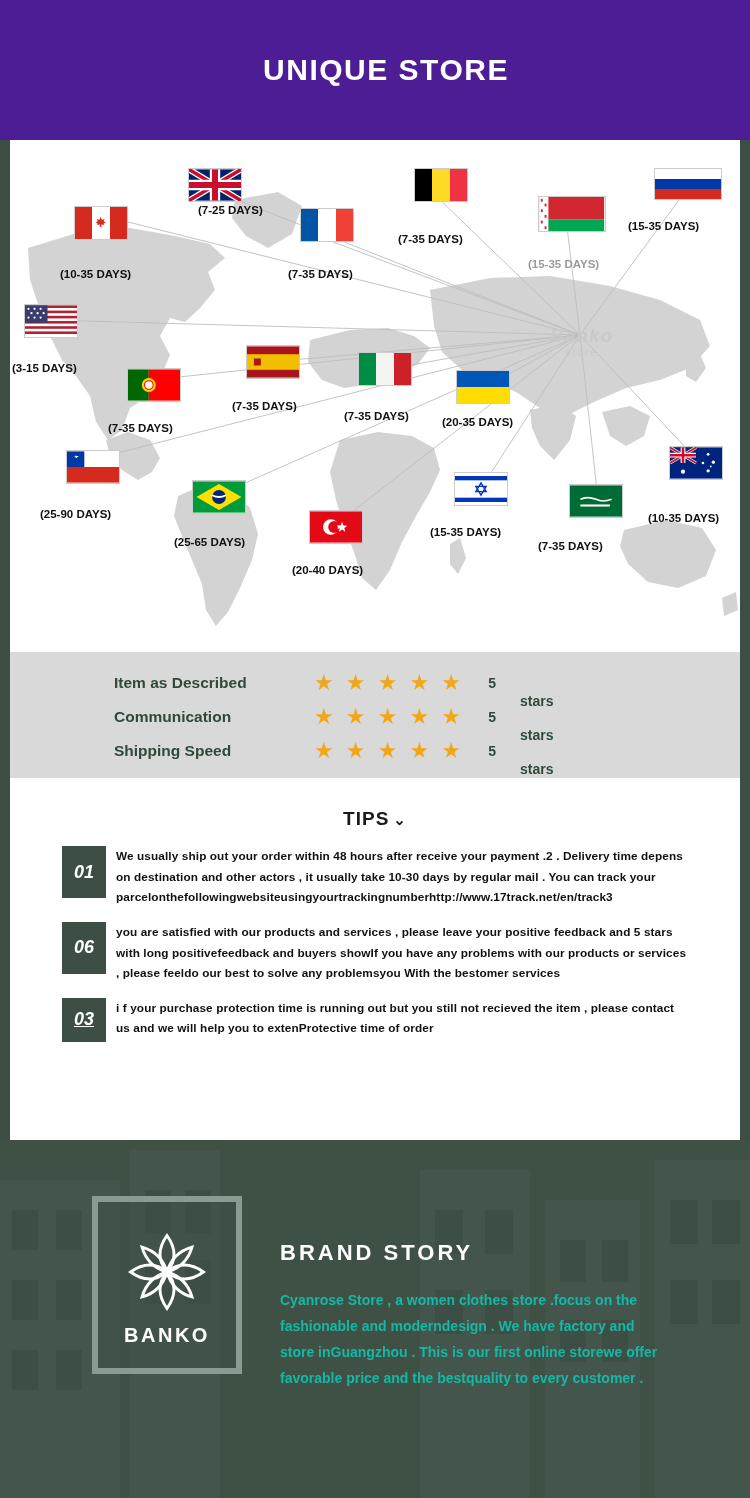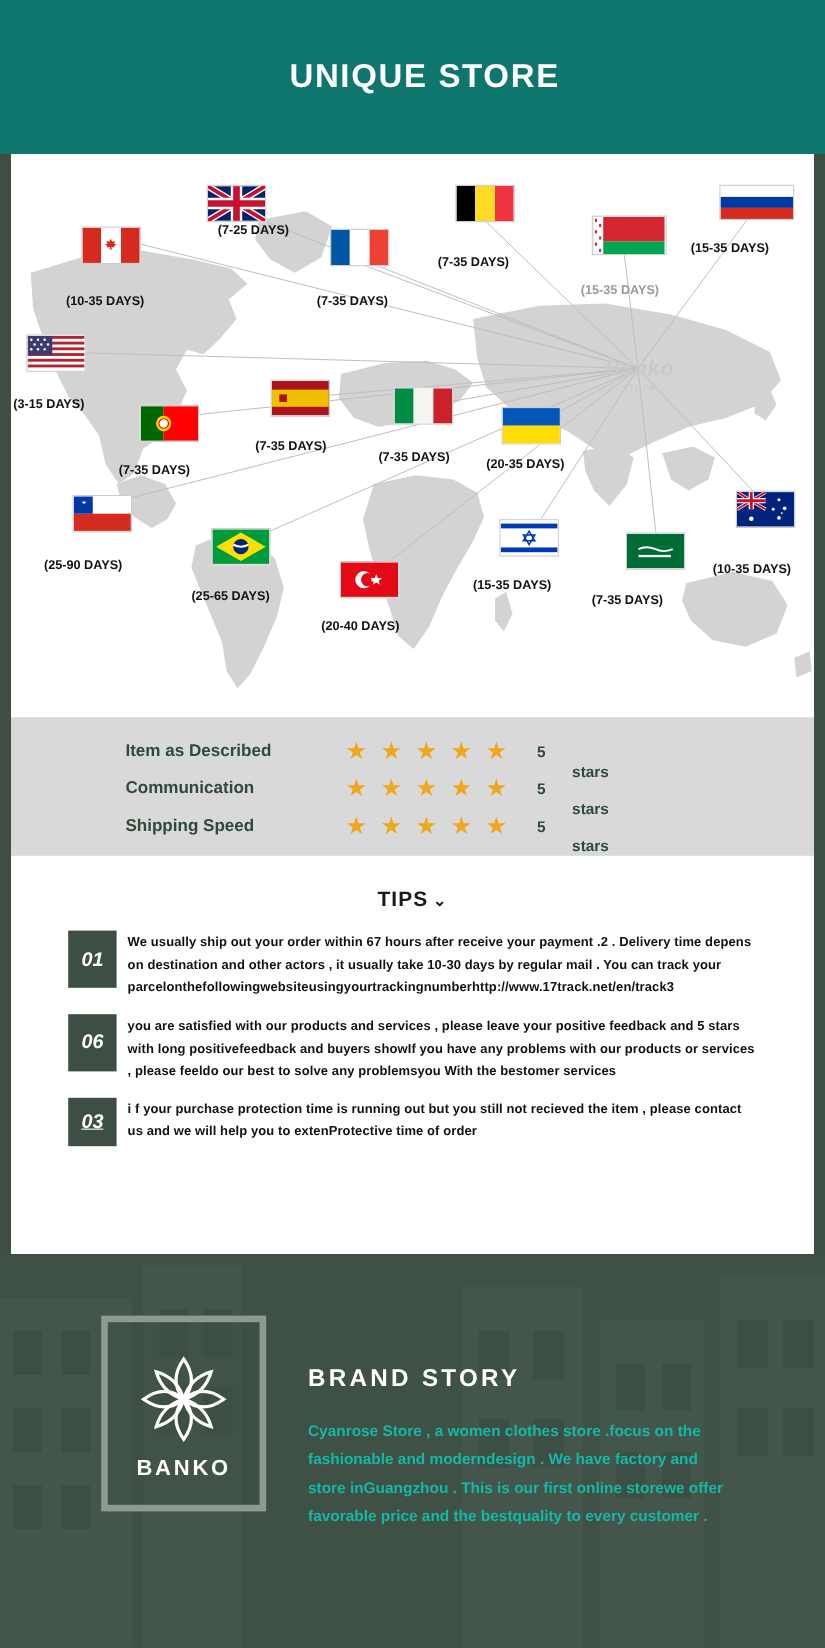--- a/index.html
+++ b/index.html
@@ -12,21 +12,21 @@
     position: relative;
   }
   .page { width: 750px; height: 1498px; position: relative; background: #3d4f44; }
 
   
   .header {
     height: 140px;
     display: flex;
     align-items: center;
     justify-content: center;
-    background: #0f766e;
+    background: #4c1d95;
     padding-left: 22px;
   }
   .header-title {
     color: #ffffff;
     font-size: 30px;
     font-weight: bold;
     letter-spacing: 1.5px;
   }
 
   
@@ -508,21 +508,21 @@
       </div>
     </div>
 
     <div class="tips-wrap" style="left:0;top:650px;">
       <div class="tips-title">
         <span>TIPS</span><span class="chev">⌄</span>
       </div>
 
       <div class="tip">
         <div class="tip-num">01</div>
-        <div class="tip-text">We usually ship out your order within 67 hours after receive your payment .2 . Delivery time depens on destination and other actors , it usually take 10-30 days by regular mail . You can track your parcelonthefollowingwebsiteusingyourtrackingnumberhttp://www.17track.net/en/track3</div>
+        <div class="tip-text">We usually ship out your order within 48 hours after receive your payment .2 . Delivery time depens on destination and other actors , it usually take 10-30 days by regular mail . You can track your parcelonthefollowingwebsiteusingyourtrackingnumberhttp://www.17track.net/en/track3</div>
       </div>
       <div class="tip">
         <div class="tip-num">06</div>
         <div class="tip-text">you are satisfied with our products and services , please leave your positive feedback and 5 stars with long positivefeedback and buyers showIf you have any problems with our products or services , please feeldo our best to solve any problemsyou With the bestomer services</div>
       </div>
       <div class="tip">
         <div class="tip-num" style="height:44px;text-decoration:underline;">03</div>
         <div class="tip-text">i f your purchase protection time is running out but you still not recieved the item , please contact us and we will help you to extenProtective time of order</div>
       </div>
     </div>

